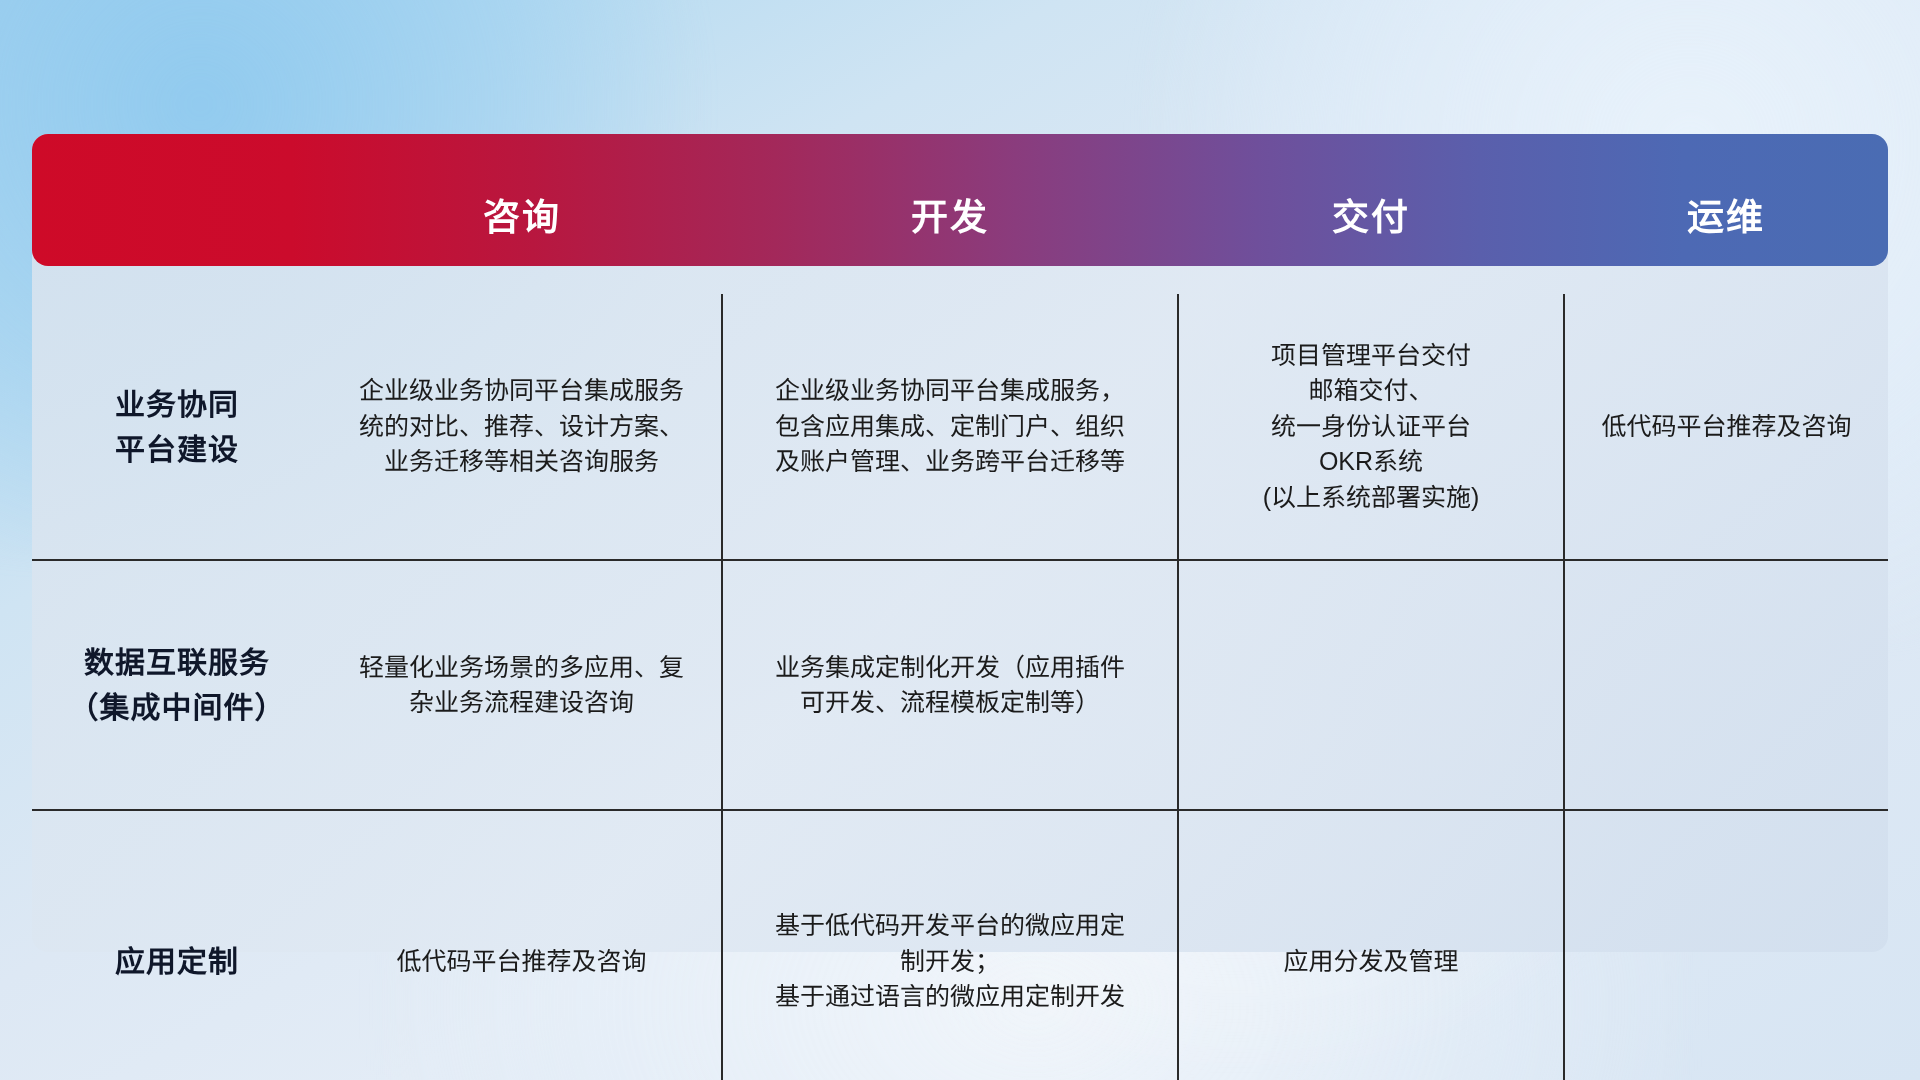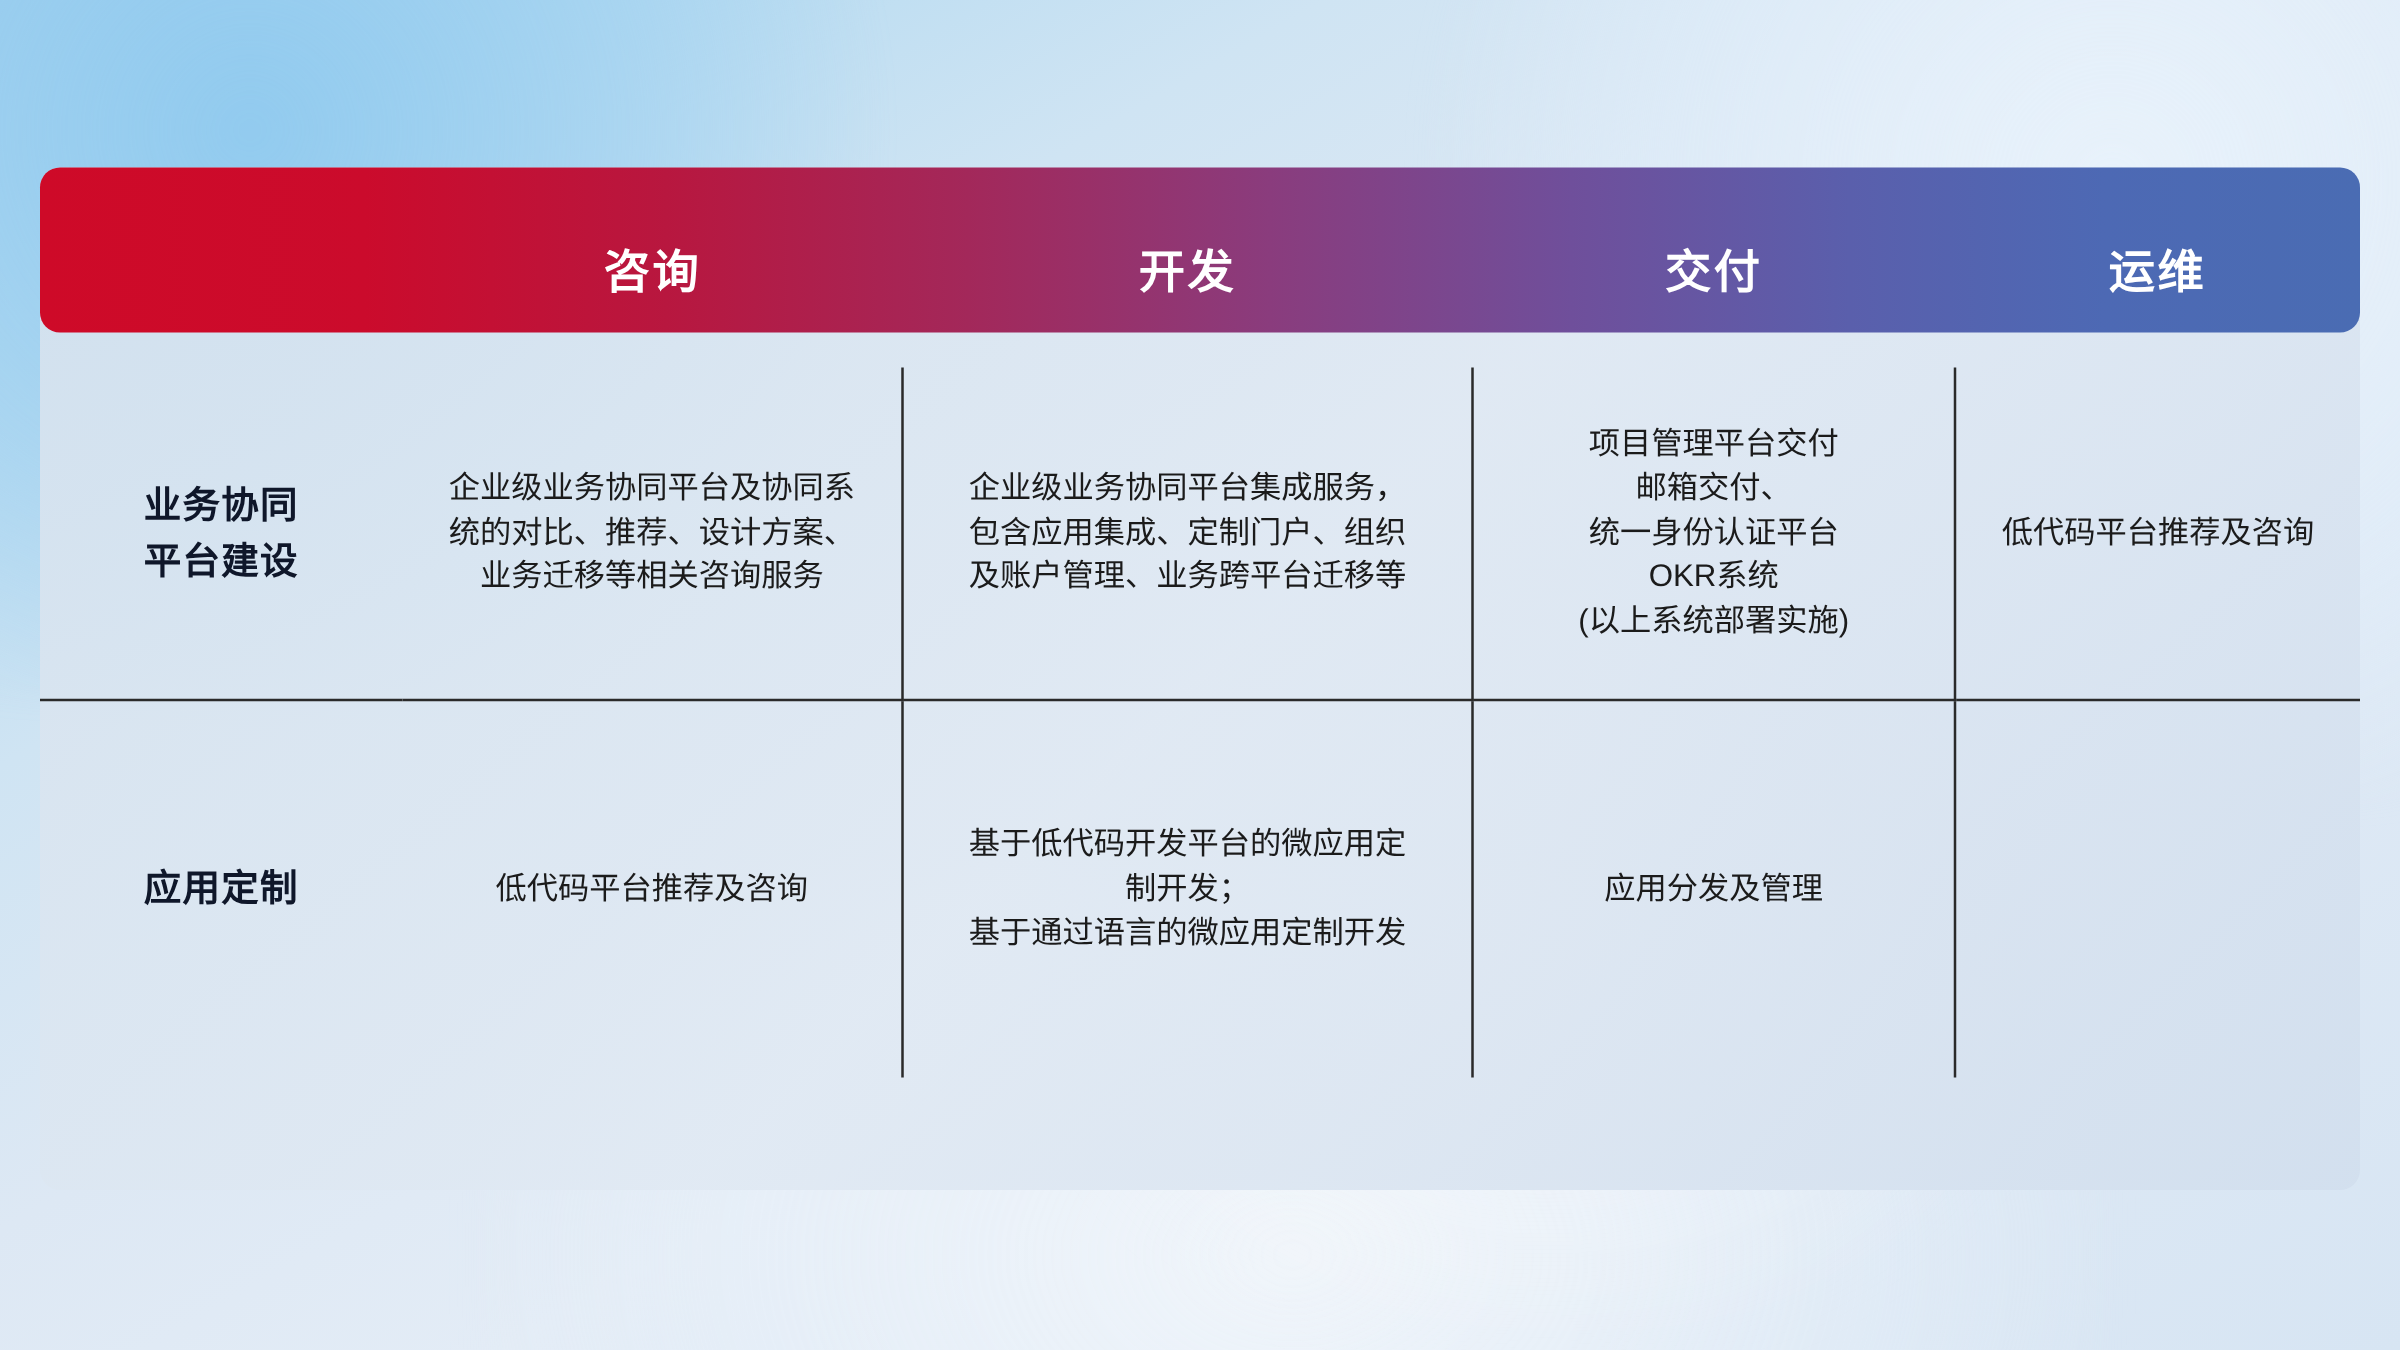--- a/index.html
+++ b/index.html
@@ -210,33 +210,43 @@
         <th>
           <span>运维</span>
         </th>
       </tr>
     </thead>
 
     <tbody>
       <tr class="r1">
         <td class="rowhead">业务协同
 平台建设</td>
-        <td>企业级业务协同平台及协同系
+        <td>企业级业务协同平台集成服务
 统的对比、推荐、设计方案、
 业务迁移等相关咨询服务</td>
         <td>企业级业务协同平台集成服务，
 包含应用集成、定制门户、组织
 及账户管理、业务跨平台迁移等</td>
         <td>项目管理平台交付
 邮箱交付、
 统一身份认证平台
 OKR系统
 (以上系统部署实施)</td>
         <td>低代码平台推荐及咨询</td>
       </tr>
+      <tr class="r2">
+        <td class="rowhead">数据互联服务
+（集成中间件）</td>
+        <td>轻量化业务场景的多应用、复
+杂业务流程建设咨询</td>
+        <td>业务集成定制化开发（应用插件
+可开发、流程模板定制等）</td>
+        <td></td>
+        <td></td>
+      </tr>
       <tr class="r3">
         <td class="rowhead">应用定制</td>
         <td>低代码平台推荐及咨询</td>
         <td>基于低代码开发平台的微应用定
 制开发；
 基于通过语言的微应用定制开发</td>
         <td>应用分发及管理</td>
         <td></td>
       </tr>
     </tbody>

